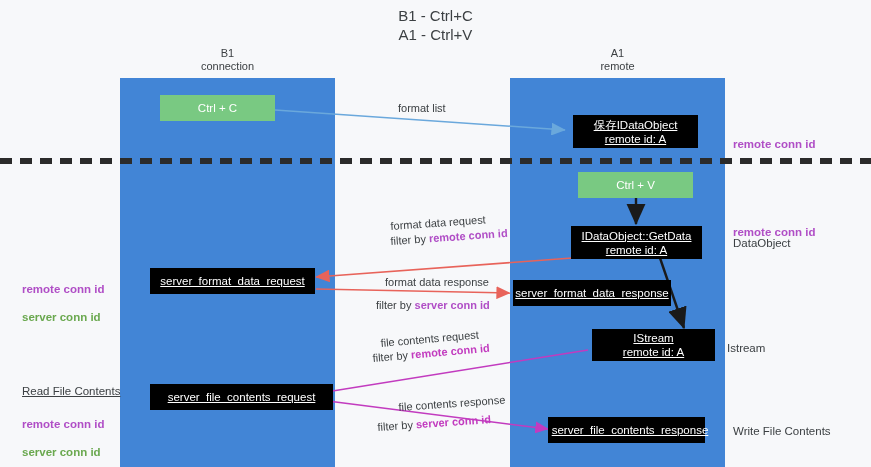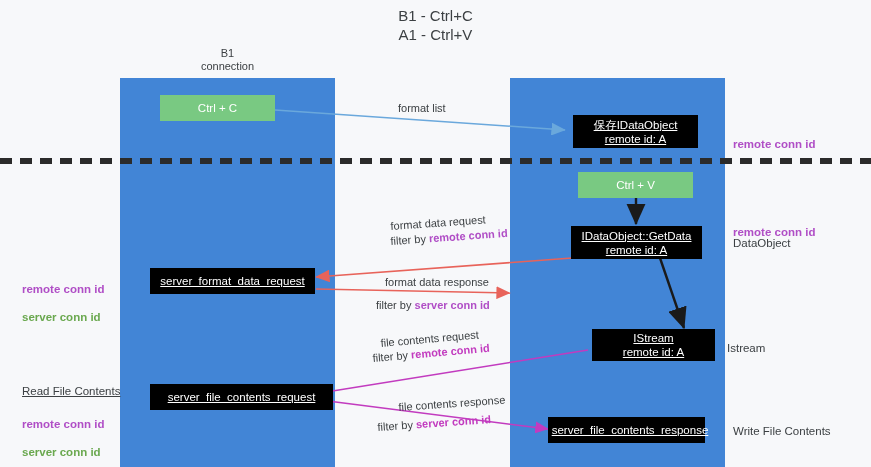--- a/index.html
+++ b/index.html
@@ -82,20 +82,22 @@
 </head>
 <body>
 
 <div class="canvas">
 
   <div class="title">B1 - Ctrl+C
 A1 - Ctrl+V</div>
 
   <div class="col-head" id="head-b1">B1
 connection</div>
+  <div class="col-head" id="head-a1">A1
+remote</div>
 
   <div class="lane" id="lane-b1"></div>
   <div class="lane" id="lane-a1"></div>
 
   <svg class="wires" viewBox="0 0 871 467">
     <defs>
       <marker id="ah-blue" markerWidth="9" markerHeight="8" refX="8.5" refY="4" orient="auto">
         <path d="M0,0 L9,4 L0,8 z" fill="#6aa8dc"></path>
       </marker>
       <marker id="ah-black" markerWidth="9" markerHeight="8" refX="8.5" refY="4" orient="auto">
@@ -129,20 +131,21 @@
   <div class="node orange" style="left:573px; top:115px; width:125px; height:33px;">保存IDataObject
 remote id: A</div>
 
   <div class="node green" style="left:578px; top:172px; width:115px; height:26px;">Ctrl + V</div>
 
   <div class="node orange" style="left:571px; top:226px; width:131px; height:33px;">IDataObject::GetData
 remote id: A</div>
 
   <div class="node orange" style="left:150px; top:268px; width:165px; height:26px;">server_format_data_request</div>
 
+  <div class="node orange" style="left:513px; top:280px; width:158px; height:26px;">server_format_data_response</div>
 
   <div class="node orange" style="left:592px; top:329px; width:123px; height:32px;">IStream
 remote id: A</div>
 
   <div class="node orange" style="left:150px; top:384px; width:183px; height:26px;">server_file_contents_request</div>
 
   <div class="node orange" style="left:548px; top:417px; width:157px; height:26px;padding-left:7px;">server_file_contents_response</div>
 
   <div class="tag" style="left:733px; top:123px;">
     <span class="purple">remote conn id</span>

